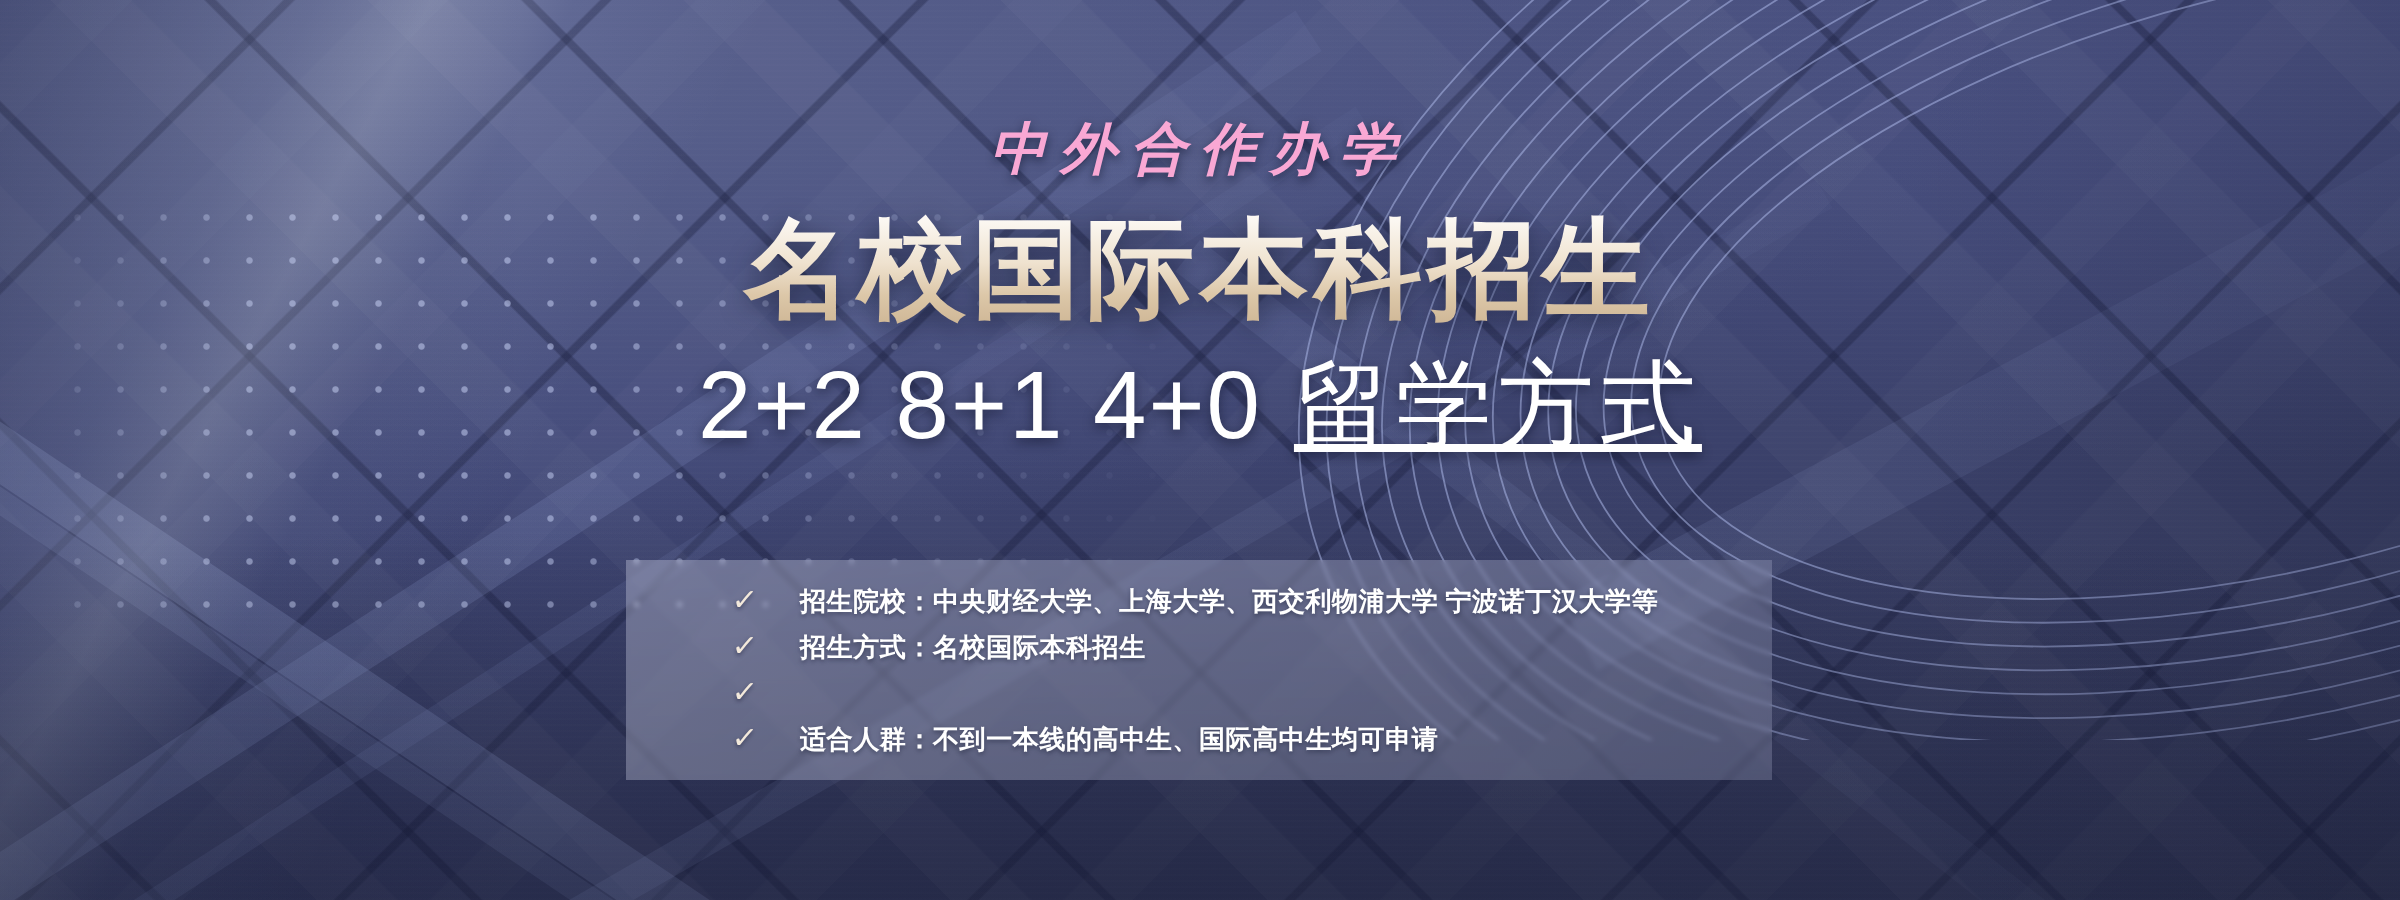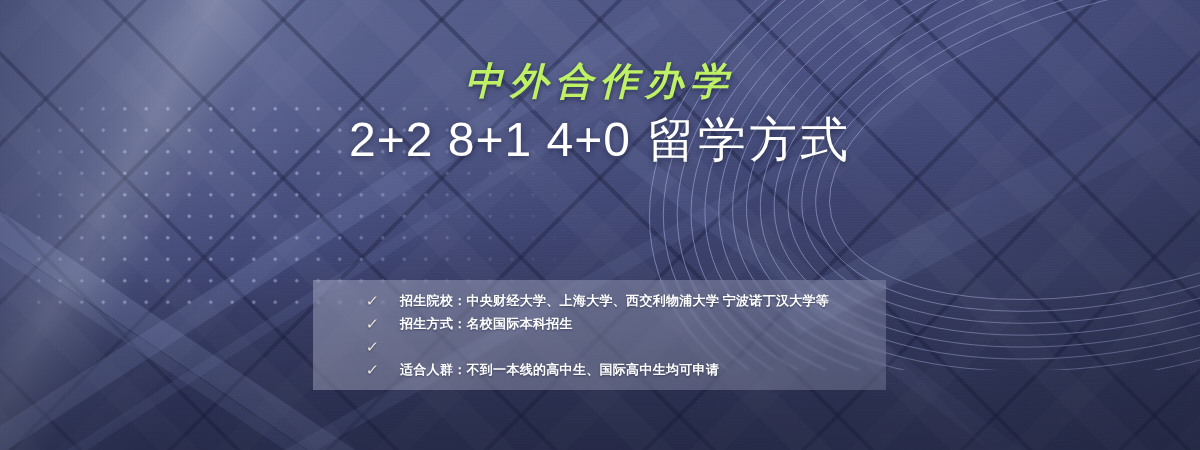--- a/index.html
+++ b/index.html
@@ -126,25 +126,25 @@
   .headlines{
     position:absolute;left:0;right:0;top:0;
     text-align:center;
     z-index:5;
   }
 
   .hl-script{
     margin:0;
     padding-top:62px;
     font-family:"Liberation Serif","DejaVu Serif",serif;
-    font-size:38px;
+    font-size:28px;
     font-weight:700;
     font-style:italic;
     letter-spacing:7px;
-    color:#bef264;
+    color:#f9a8d4;
     text-shadow:0 2px 5px rgba(10,14,36,.55);
     line-height:1;
   }
 
   .hl-main{
     margin:0;
     padding-top:16px;
     font-size:54px;
     font-weight:700;
     letter-spacing:3px;
@@ -161,21 +161,21 @@
   .hl-sub{
     margin:0;
     padding-top:14px;
     font-size:48px;
     font-weight:400;
     letter-spacing:1px;
     line-height:1.1;
     color:#ffffff;
     text-shadow:0 2px 6px rgba(10,14,36,.5);
   }
-  .hl-sub .way{margin-left:16px;letter-spacing:3px;}
+  .hl-sub .way{margin-left:16px;letter-spacing:3px;text-decoration:underline;}
 
   
   .bullet-panel{
     position:absolute;
     left:313px;top:280px;
     width:573px;height:110px;
     background:linear-gradient(135deg,
       rgba(189,192,214,.42) 0%,
       rgba(176,180,206,.36) 55%,
       rgba(164,169,198,.30) 100%);
@@ -252,20 +252,21 @@
       </g>
     </svg>
   </div>
 
   <div class="layer bg-grain"></div>
   <div class="layer bg-vignette"></div>
 
   <div class="headlines">
     <div class="hl-script">中外合作办学</div>
 
+    <div class="hl-main">名校国际本科招生</div>
 
     <div class="hl-sub">
       <span>2+2  8+1 4+0</span><span class="way">留学方式</span>
     </div>
   </div>
 
   <div class="bullet-panel">
 
     <div class="bullet-row">
       <span class="bullet-check">✓</span>

